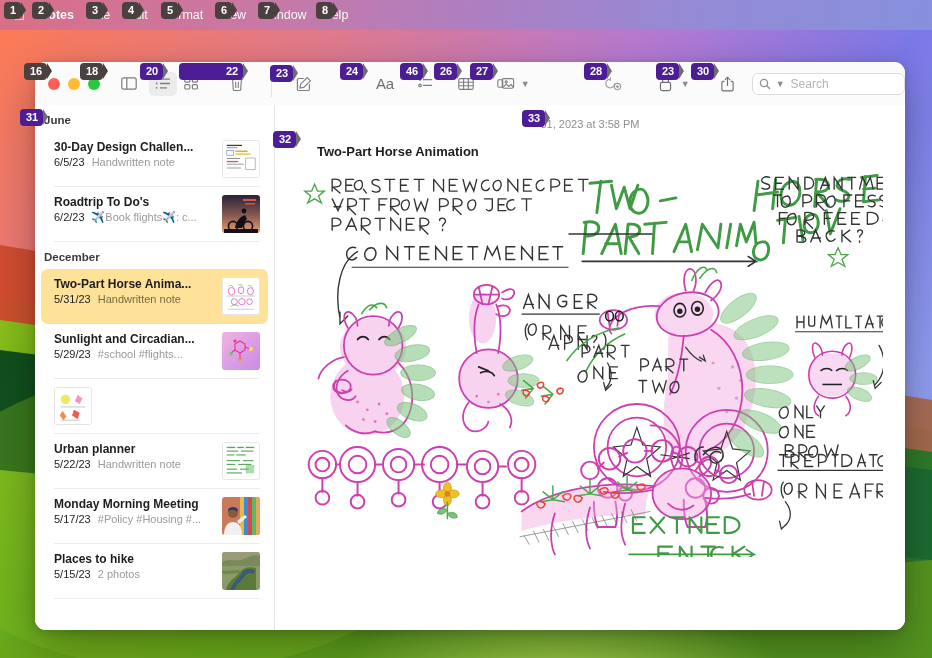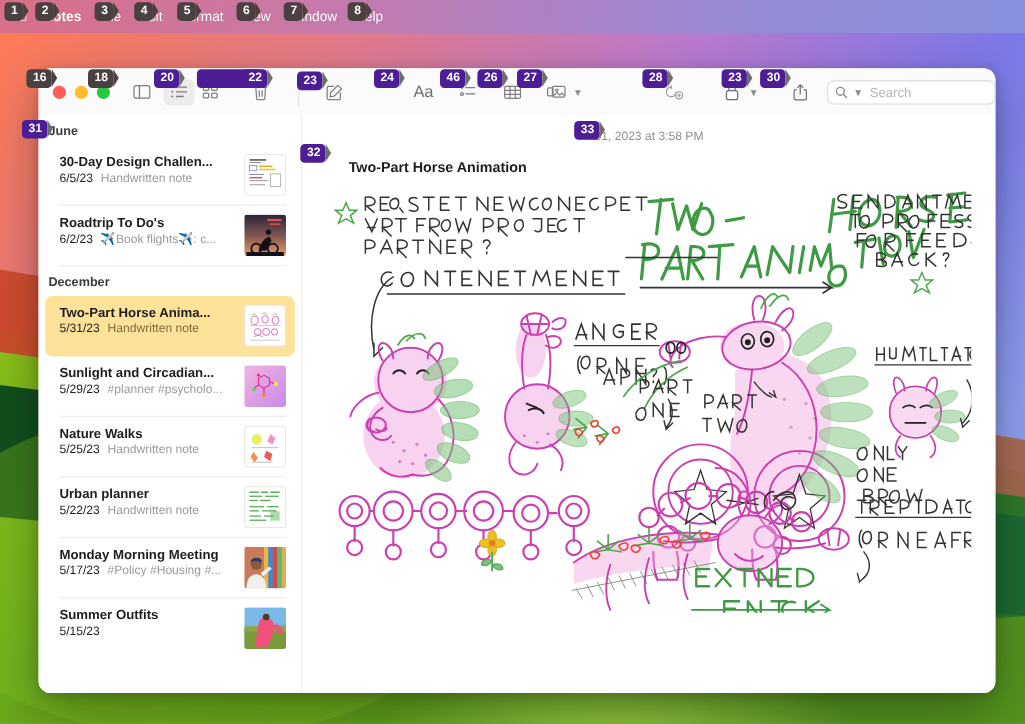--- a/index.html
+++ b/index.html
@@ -423,21 +423,21 @@
           </svg>
         </div>
 
       </div>
 
       <div class="note-row">
         <div class="note-meta">
           <div class="note-title">Sunlight and Circadian...</div>
           <div class="note-sub">
             <span>5/29/23</span>
-            <span class="snippet">#planner #psycholo...</span>
+            <span class="snippet">#school #flights...</span>
           </div>
         </div>
         <div class="thumb noborder">
           <svg width="100%" height="100%" viewBox="0 0 38 38">
             <defs>
                 <linearGradient id="mg1" x1="0" y1="0" x2="1" y2="1">
               <stop offset="0" stop-color="#f0b4e0"></stop>
                   <stop offset="1" stop-color="#c98ae8"></stop>
                 </linearGradient>
               </defs>
@@ -449,27 +449,20 @@
             <circle cx="29" cy="17" r="2" fill="#f5e24a"></circle>
             <circle cx="9" cy="22" r="1.8" fill="#5ad860"></circle>
             <circle cx="18" cy="27" r="1.8" fill="#f58a2a"></circle>
             <circle cx="13" cy="9" r="1.5" fill="#e8309a"></circle>
           </svg>
         </div>
         <div class="divider"></div>
       </div>
 
       <div class="note-row">
-        <div class="note-meta">
-          <div class="note-title">Nature Walks</div>
-          <div class="note-sub">
-            <span>5/25/23</span>
-            <span class="snippet">Handwritten note</span>
-          </div>
-        </div>
         <div class="thumb">
           <svg width="100%" height="100%" viewBox="0 0 38 38">
             <rect width="38" height="38" fill="#fff"></rect>
             <circle cx="11" cy="12" r="5" fill="#e8e84a" opacity="0.85"></circle>
             <path d="M24 7l5 4-3 6-5-3z" fill="#f07ab0" opacity="0.8"></path>
             <path d="M8 24l4 6-3 4-4-5z" fill="#f07a2a" opacity="0.85"></path>
             <path d="M20 23l6 3-2 7-6-4z" fill="#e8403a" opacity="0.85"></path>
             <g stroke="#888" stroke-width="0.5" fill="none">
               <path d="M6 20h26"></path>
                 <path d="M6 34h20"></path>
@@ -532,41 +525,41 @@
             </g>
             <path d="M2 38c0-9 4-13 9-13s9 4 9 13z" fill="#f0f0ee"></path>
             <circle cx="11" cy="16" r="5" fill="#8a5a3a"></circle>
             <path d="M6 13c1-4 9-4 10 0l-1 2c-2-3-7-3-9 0z" fill="#2a3a6a"></path>
             <path d="M15 24l8-6 2 2-8 7z" fill="#f0f0ee"></path>
           </svg>
         </div>
         <div class="divider"></div>
       </div>
 
-
       <div class="note-row">
         <div class="note-meta">
-          <div class="note-title">Summer Outfits</div>
+          <div class="note-title">Places to hike</div>
           <div class="note-sub">
             <span>5/15/23</span>
-            <span class="snippet"></span>
+            <span class="snippet">2 photos</span>
           </div>
         </div>
         <div class="thumb noborder">
           <svg width="100%" height="100%" viewBox="0 0 38 38">
-            <rect width="38" height="38" fill="#7ab8e8"></rect>
-            <path d="M0 20h38v18H0z" fill="#7a9a3a"></path>
-            <path d="M0 18c10-3 20 2 38-2v6H0z" fill="#8aa84a"></path>
-            <path d="M14 12c4-6 12-2 13 4 1 7-3 14-6 20H10c1-8 2-18 4-24z" fill="#f0507a"></path>
-            <circle cx="20" cy="9" r="3" fill="#4a3a2a"></circle>
-            <path d="M26 16c5-2 9 2 10 7l-6 1z" fill="#f0507a" opacity="0.9"></path>
+            <rect width="38" height="38" fill="#8a9a6a"></rect>
+            <path d="M0 0h38v12H0z" fill="#9a9a7a"></path>
+            <path d="M0 10c8-4 16 0 22-3s10-5 16-3v10H0z" fill="#7a8a5a"></path>
+            <path d="M4 38c2-10 10-12 14-18 3-4 9-6 16-4v22z" fill="#5a7a3a"></path>
+            <path d="M10 38c3-8 8-10 11-15 2-4 7-5 11-3" fill="none" stroke="#3a5a7a" stroke-width="4"></path>
+            <path d="M0 20c6 2 12-2 18 0" fill="none" stroke="#6a8a4a" stroke-width="3"></path>
           </svg>
         </div>
-
-      </div>
+        <div class="divider"></div>
+      </div>
+
 
     </div>
 
     <div id="detail">
       <div id="detail-date">31, 2023 at 3:58 PM</div>
       <div id="detail-title">Two-Part Horse Animation</div>
 
       <div id="canvas-wrap">
         <svg width="100%" height="390" viewBox="0 0 600 390">
           <rect width="600" height="390" fill="#fff"></rect>

